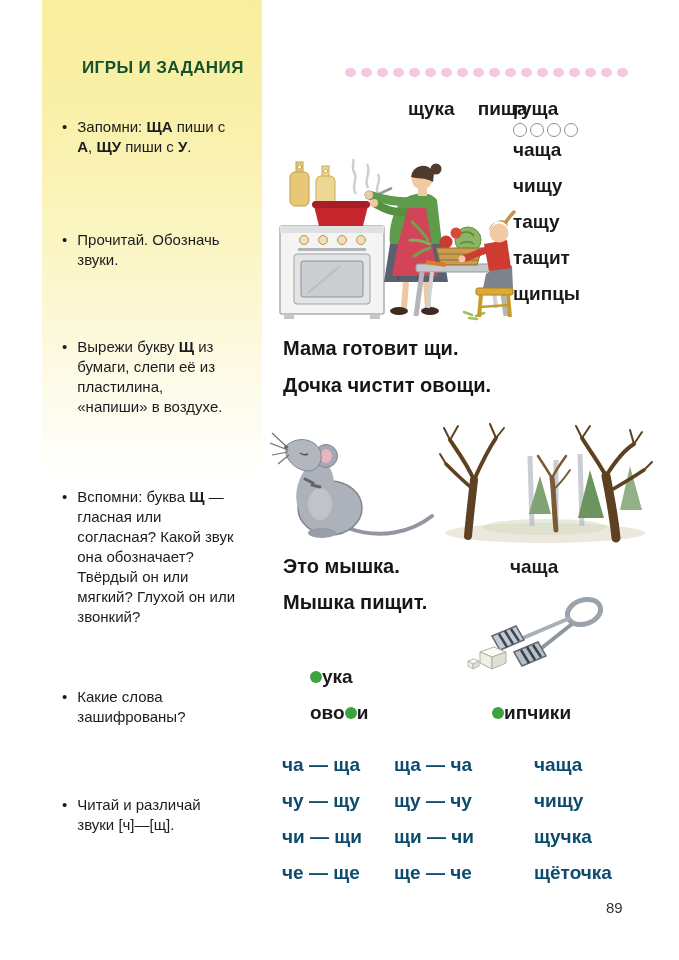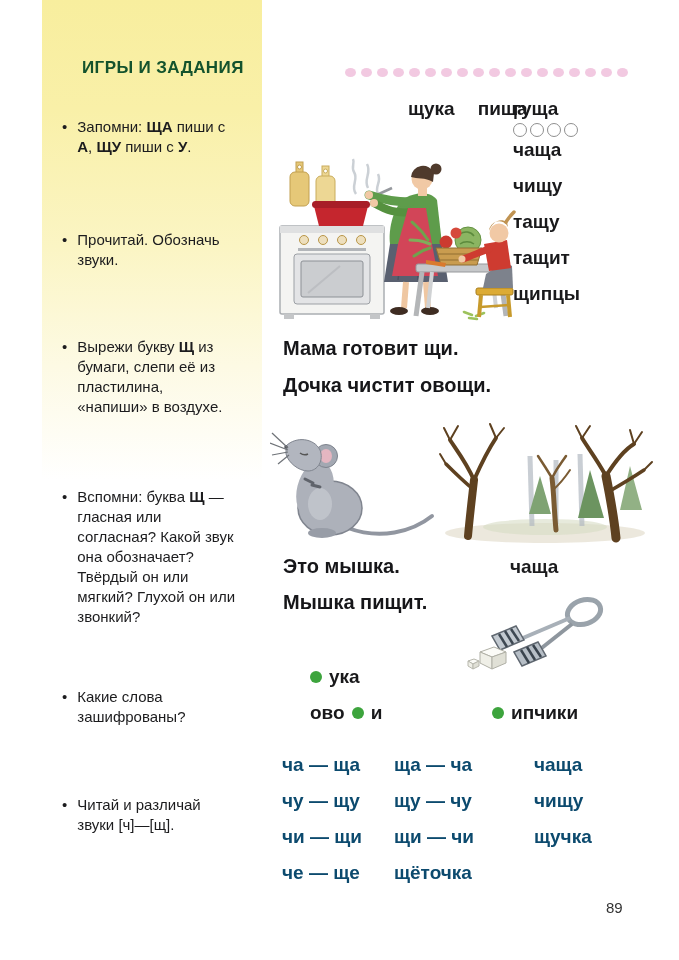--- a/index.html
+++ b/index.html
@@ -43,21 +43,21 @@
 
   
   .sentence{position:absolute;font-size:20px;font-weight:bold;color:#161619;z-index:3;}
   #sent-1{left:283px;top:337px}
   #sent-2{left:283px;top:374px}
   #sent-3{left:283px;top:555px}
   #sent-4{left:283px;top:591px}
   #thicket-label{position:absolute;left:510px;top:556px;font-size:19px;font-weight:bold;z-index:3;}
 
   
-  .enc-row{position:absolute;display:flex;align-items:center;gap:7px;
+  .enc-row{position:absolute;display:flex;align-items:center;
            font-size:19px;font-weight:bold;color:#19191b;z-index:3;}
   #enc-1{left:310px;top:666px}
   #enc-2{left:310px;top:702px}
   #enc-3{left:492px;top:702px}
   .gdot{width:12px;height:12px;border-radius:50%;background:#3da43d;flex:0 0 auto;}
 
   
   #syllable-grid{position:absolute;left:282px;top:755px;z-index:3;
     display:grid;grid-template-columns:112px 140px auto;row-gap:16px;
     font-size:19px;font-weight:bold;line-height:20px;color:#0c4a6e;}
@@ -365,18 +365,19 @@
       <div class="syl-cell">ча — ща</div>
       <div class="syl-cell">ща — ча</div>
       <div class="syl-cell">чаща</div>
       <div class="syl-cell">чу — щу</div>
       <div class="syl-cell">щу — чу</div>
       <div class="syl-cell">чищу</div>
       <div class="syl-cell">чи — щи</div>
       <div class="syl-cell">щи — чи</div>
       <div class="syl-cell">щучка</div>
       <div class="syl-cell">че — ще</div>
+      <div class="syl-cell">ще — че</div>
       <div class="syl-cell">щёточка</div>
     </div>
 
   <div id="page-number">89</div>
 
 </div>
 
 </body></html>

